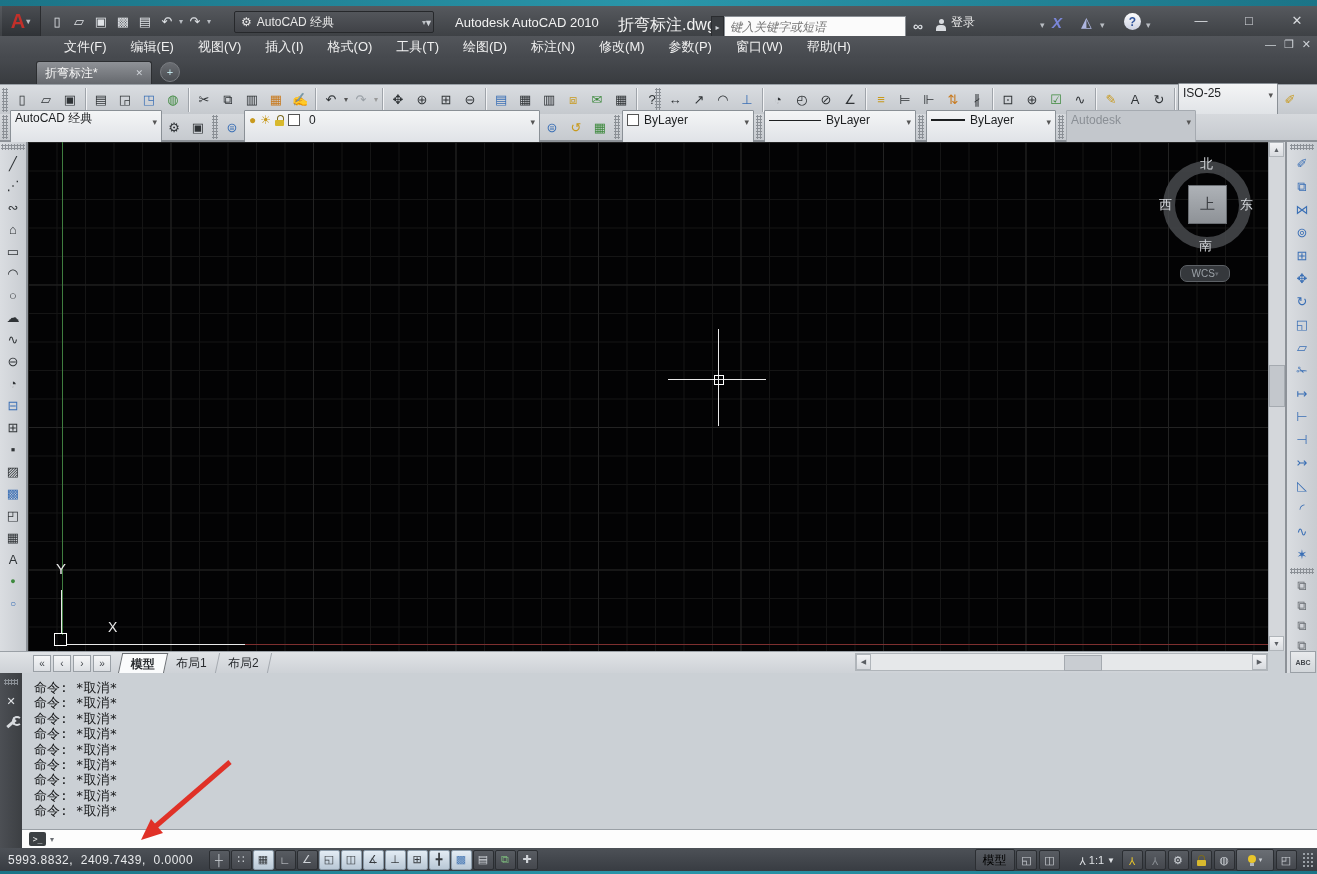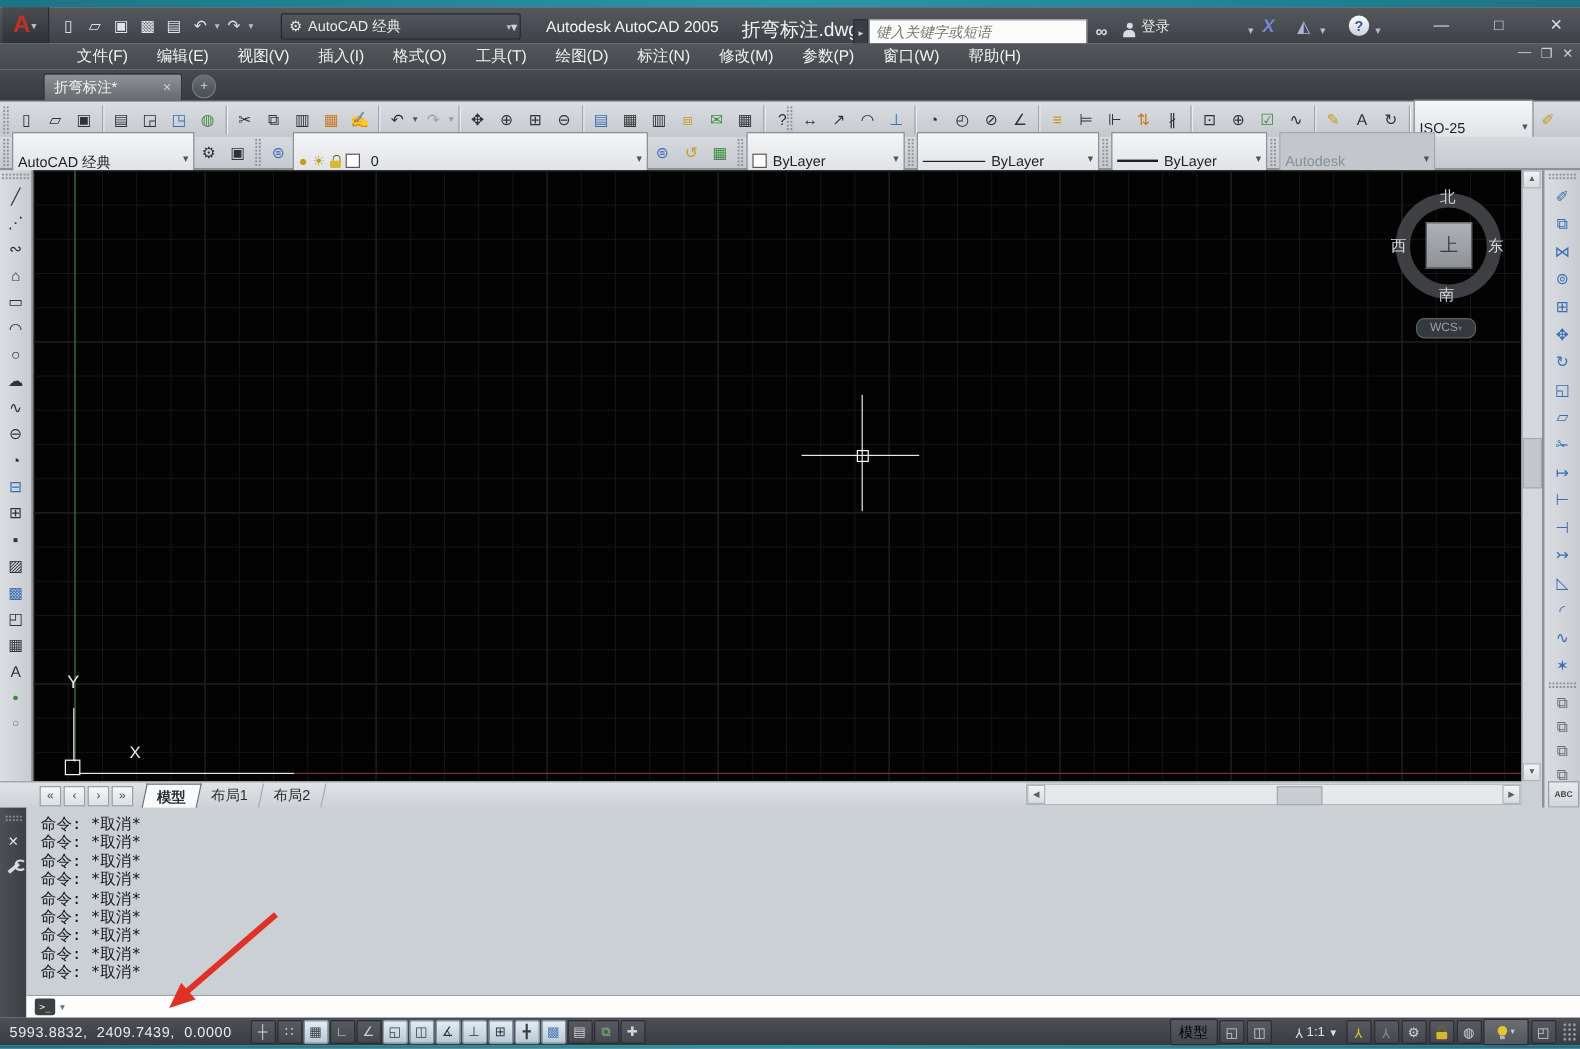--- a/index.html
+++ b/index.html
@@ -56,21 +56,21 @@
         border-top:1px solid #9aa0a6;border-bottom:1px solid #b0b5ba;display:flex;align-items:center}
   #row2{left:0;top:114px;width:1317px;height:26px;background:linear-gradient(#d6d9dd,#c6cacf);
         border-bottom:2px solid #8d9298;display:flex;align-items:center}
   .grip{width:6px;height:24px;margin:0 2px;background-image:radial-gradient(#8b9096 1px,transparent 1.2px);
         background-size:3px 3px}
   .ti{display:inline-flex;align-items:center;justify-content:center;width:22px;height:22px;margin:0 1px;
       font-size:13px;color:#2f3336;border-radius:2px}
   .vsep{width:1px;height:24px;background:#9fa4aa;margin:0 3px;box-shadow:1px 0 0 #f2f3f5}
   .c-y{color:#c89a1e}.c-o{color:#c87a1e}.c-g{color:#3e8a3e}.c-b{color:#3a6fb5}.c-dis{color:#9aa0a6}
   .dd{height:20px;background:linear-gradient(#f4f5f6,#dfe2e6);border:1px solid #8a9096;border-radius:1px;
-      display:flex;align-items:flex-start;justify-content:space-between;padding:16px 4px;font-size:12px;color:#1d1f21;box-sizing:border-box}
+      display:flex;align-items:flex-end;justify-content:space-between;padding:16px 4px;font-size:12px;color:#1d1f21;box-sizing:border-box}
   .dd .caret{font-size:9px;color:#555;margin-left:4px}
   .dd.disabled{background:#c3c7cc;color:#8a8f95;border-color:#a5aab0}
   .lt-line{display:inline-block;width:52px;height:1px;background:#1d1f21;margin-right:5px}
   .lw-line{display:inline-block;width:34px;height:2px;background:#1d1f21;margin-right:5px}
   .swatch{display:inline-block;width:10px;height:10px;border:1px solid #555;background:#fff;margin-right:5px}
   .i-lock{width:9px;height:11px;position:relative;display:inline-block}
   .i-lock::before{content:"";position:absolute;left:1.5px;top:0;width:5px;height:6px;border:1.5px solid #7a6a20;
                   border-bottom:0;border-radius:4px 4px 0 0}
   .i-lock::after{content:"";position:absolute;left:0;top:5px;width:9px;height:6px;background:#d8b92e;border-radius:1px}
   
@@ -181,21 +181,21 @@
     <span class="mini-caret">▾</span>
     <span class="qicon">↷</span>
     <span class="mini-caret">▾</span>
   </div>
   <div id="ws-pill" class="abs">
     <span>⚙</span>
     <span style="flex:1">AutoCAD 经典</span>
     <span class="mini-caret">▾</span>
   </div>
   <span class="abs" style="left:424px;top:12px;font-size:9px;color:#cfd3d8">▼</span>
-  <span id="title-app" class="abs">Autodesk AutoCAD 2005</span>
+  <span id="title-app" class="abs">Autodesk AutoCAD 2010</span>
   <span id="title-doc" class="abs">折弯标注.dwg</span>
   <div id="search-expand" class="abs">▸</div>
   <div id="searchbox" class="abs">
     <input placeholder="键入关键字或短语" style="">
   </div>
   <div id="binoc" class="abs">
     <span>∞</span>
   </div>
   <div id="signin" class="abs">
     <span class="i-person"></span>

